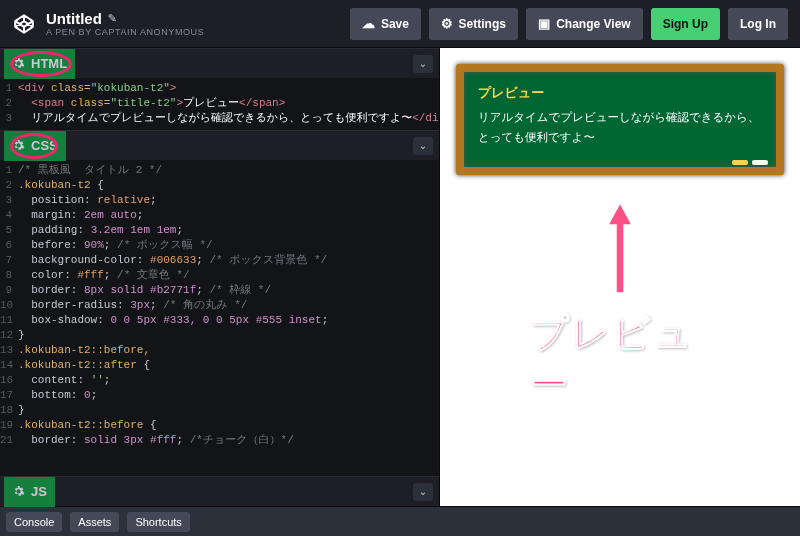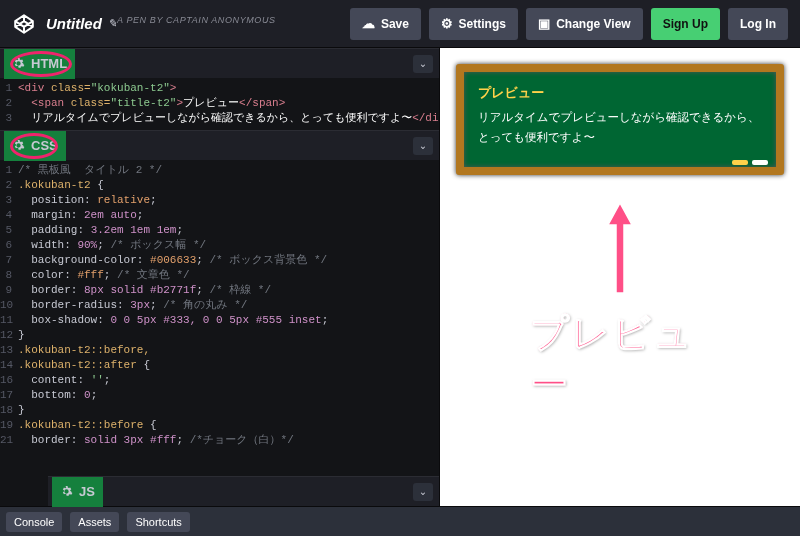--- a/index.html
+++ b/index.html
@@ -1,19 +1,19 @@
 <!DOCTYPE html>
 <html><head>
 <meta charset="utf-8">
 <style>
   * { margin: 0; padding: 0; box-sizing: border-box; }
   body { font-family: -apple-system, BlinkMacSystemFont, "Segoe UI", sans-serif; background: #1e1f26; color: #fff; width: 800px; height: 536px; overflow: hidden; position: relative; }
   .top-bar { display: flex; align-items: center; height: 48px; background: #1e1f26; border-bottom: 1px solid #0a0a0c; padding: 0 12px; }
   .logo { width: 24px; height: 24px; margin-right: 10px; display: flex; align-items: center; justify-content: center; }
-  .pen-meta { display: flex; flex-direction: row; justify-content: center; font-style: italic; }
+  .pen-meta { display: flex; flex-direction: column; justify-content: center; }
   .pen-title-row { display: flex; align-items: center; gap: 6px; }
   .pen-title { font-size: 15px; font-weight: 700; color: #fff; }
   .pencil-icon { font-size: 11px; color: #c7c9d3; }
   .pen-sub { font-size: 9px; color: #888a94; letter-spacing: .6px; }
   .spacer { flex: 1; }
   .actions { display: flex; gap: 8px; }
   .btn { display: flex; align-items: center; gap: 6px; background: #444857; color: #fff; border: none; border-radius: 3px; height: 32px; padding: 0 12px; font-size: 12px; font-weight: 600; white-space: nowrap; cursor: pointer; }
   .btn.signup { background: #47cf73; color: #111; }
   .btn .ico { font-size: 13px; }
   .main { display: flex; height: 458px; }
@@ -33,21 +33,21 @@
   .c-str { color: #8cc98f; }
   .c-txt { color: #fff; }
   .c-sel { color: #deb26b; }
   .c-prop { color: #c7c9d3; }
   .c-val { color: #e3a06b; }
   .c-num { color: #ce91c8; }
   .c-cmt { color: #71767f; }
   .c-punc { color: #c7c9d3; }
   .html-code { height: 52px; }
   .css-code { flex: 1; }
-  .js-head { border-top: 1px solid #2b2c33; margin-left: 48px; }
+  .js-head { border-top: 1px solid #2b2c33; }
   .footer { height: 30px; background: #2c303a; display: flex; align-items: center; padding: 0 6px; gap: 8px; border-top: 1px solid #0a0a0c; }
   .fbtn { background: #444857; color: #fff; border: none; border-radius: 3px; height: 20px; padding: 0 8px; font-size: 11px; cursor: pointer; }
   .right { flex: 1; background: #fff; position: relative; padding: 16px; }
   .kokuban { background: #006633; border: 8px solid #b2771f; border-radius: 3px; box-shadow: 0 0 5px #333, 0 0 5px #555 inset; color: #fff; padding: 12px 14px 20px; position: relative; margin: 0 auto; width: 100%; }
   .kokuban .title { color: #ffd24a; font-weight: 700; font-size: 13px; margin-bottom: 6px; }
   .kokuban .body { font-size: 11.5px; line-height: 1.7; }
   .chalk { position: absolute; bottom: 2px; height: 5px; border-radius: 2px; }
   .chalk.y { right: 28px; width: 16px; background: #ffd24a; }
   .chalk.w { right: 8px; width: 16px; background: #fff; }
   .arrow { position: absolute; left: 50%; top: 155px; transform: translateX(-50%); display: flex; flex-direction: column; align-items: center; }
@@ -148,21 +148,21 @@
       <div class="row">
           <span class="gut">4</span>
           <span class="ln"><span class="c-prop">  margin</span><span>: </span><span class="c-num">2em auto</span><span>;</span></span>
         </div>
       <div class="row">
           <span class="gut">5</span>
           <span class="ln"><span class="c-prop">  padding</span><span>: </span><span class="c-num">3.2em 1em 1em</span><span>;</span></span>
         </div>
       <div class="row">
           <span class="gut">6</span>
-          <span class="ln"><span class="c-prop">  width</span><span>: </span><span class="c-num">90%</span><span>;</span><span class="c-cmt"> /* ボックス幅 */</span></span>
+          <span class="ln"><span class="c-prop">  before</span><span>: </span><span class="c-num">90%</span><span>;</span><span class="c-cmt"> /* ボックス幅 */</span></span>
         </div>
       <div class="row">
           <span class="gut">7</span>
           <span class="ln"><span class="c-prop">  background-color</span><span>: </span><span class="c-val">#006633</span><span>;</span><span class="c-cmt"> /* ボックス背景色 */</span></span>
         </div>
       <div class="row">
           <span class="gut">8</span>
           <span class="ln"><span class="c-prop">  color</span><span>: </span><span class="c-val">#fff</span><span>;</span><span class="c-cmt"> /* 文章色 */</span></span>
         </div>
       <div class="row">

